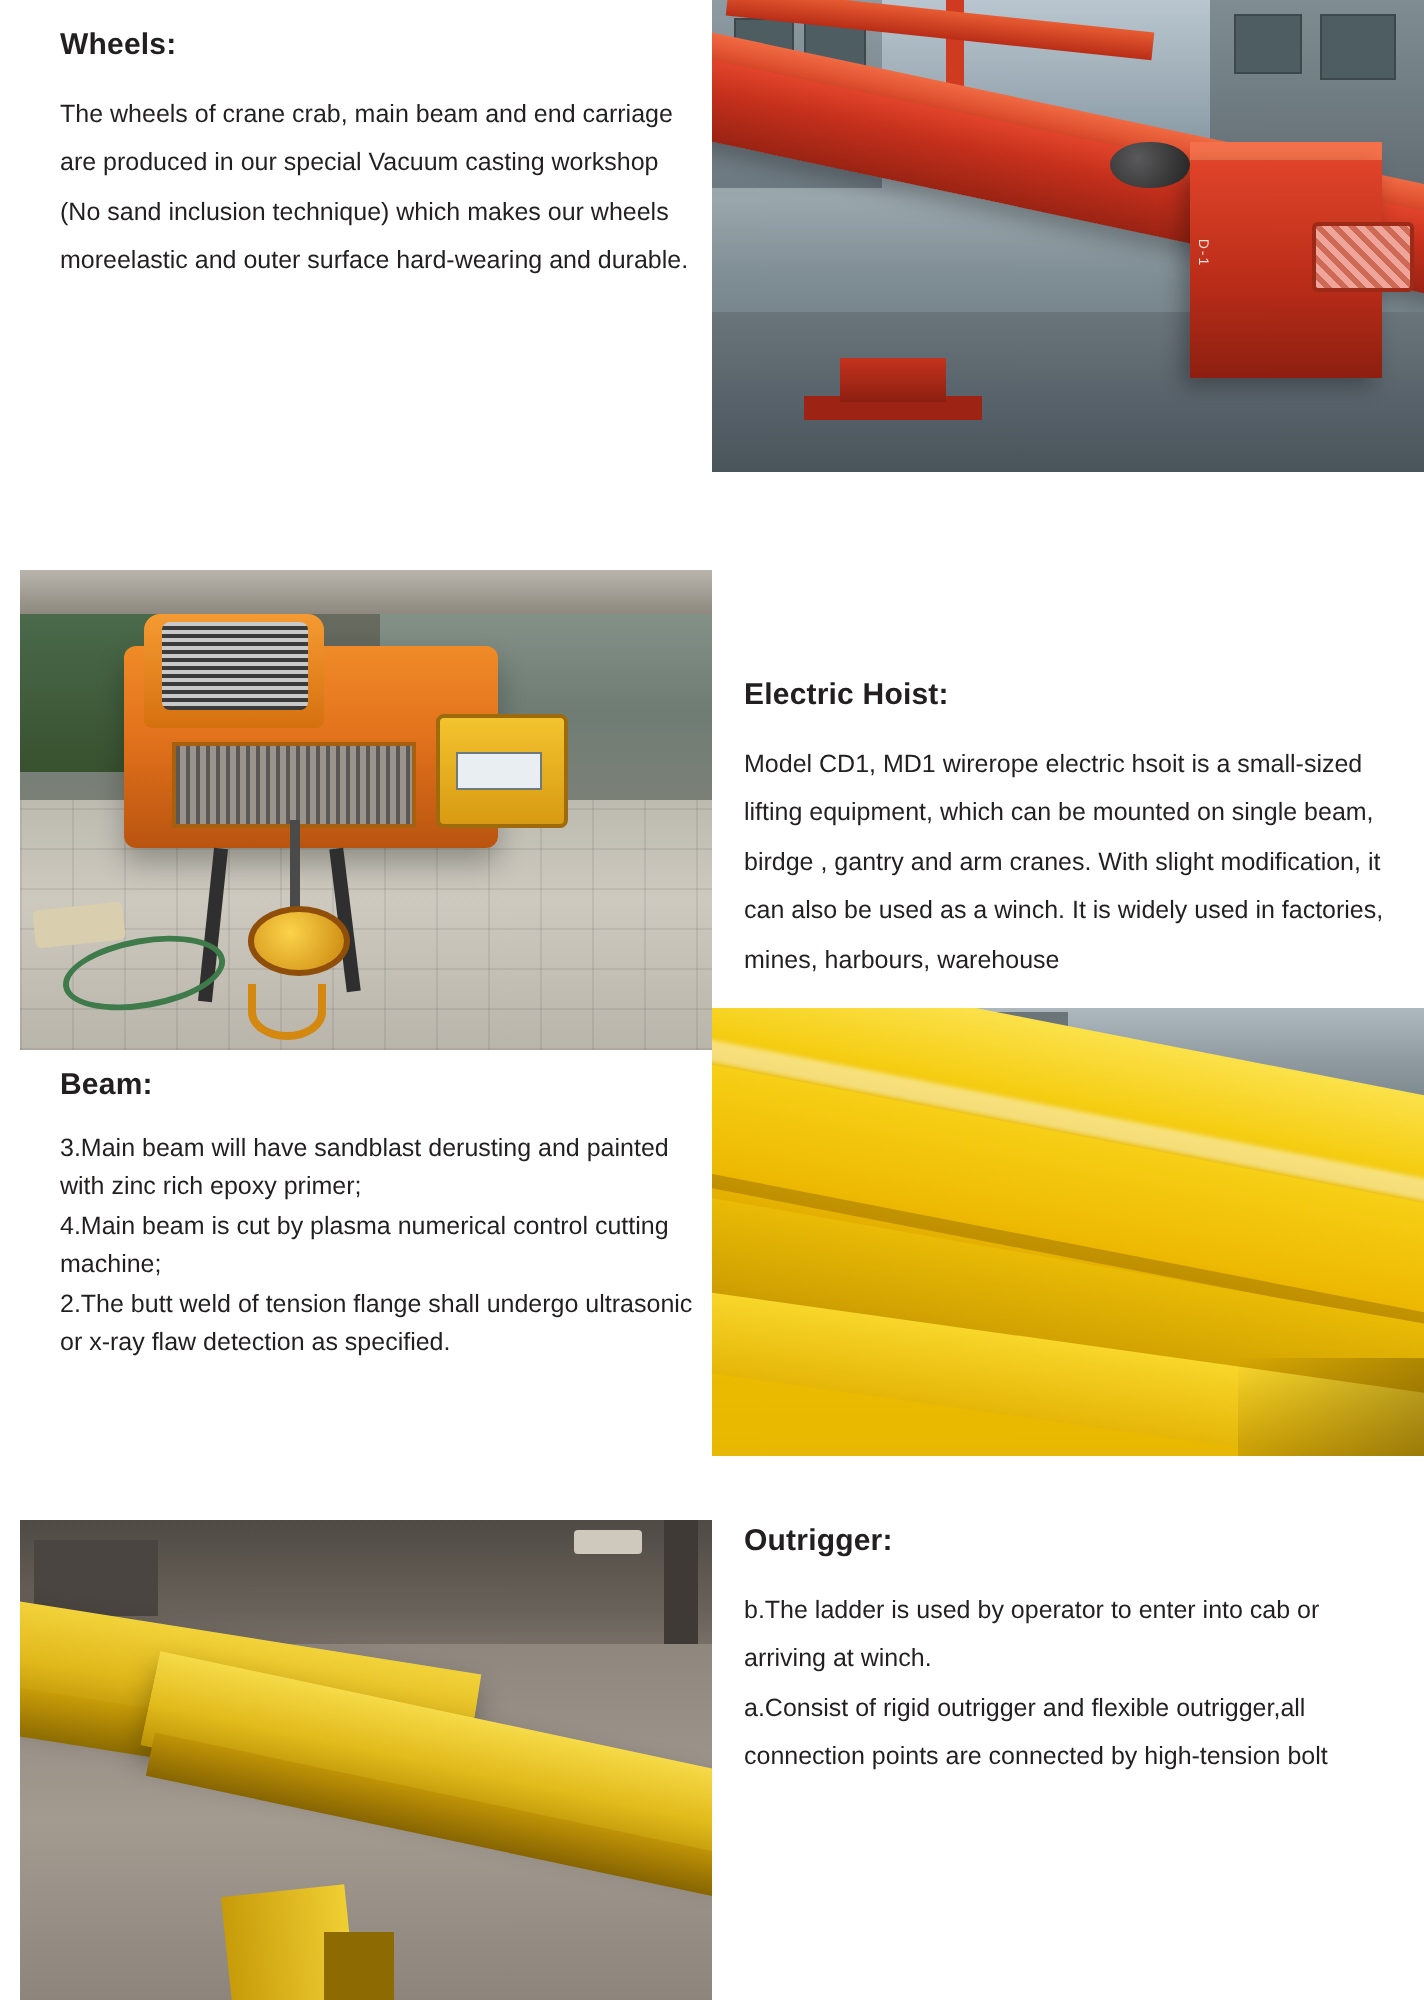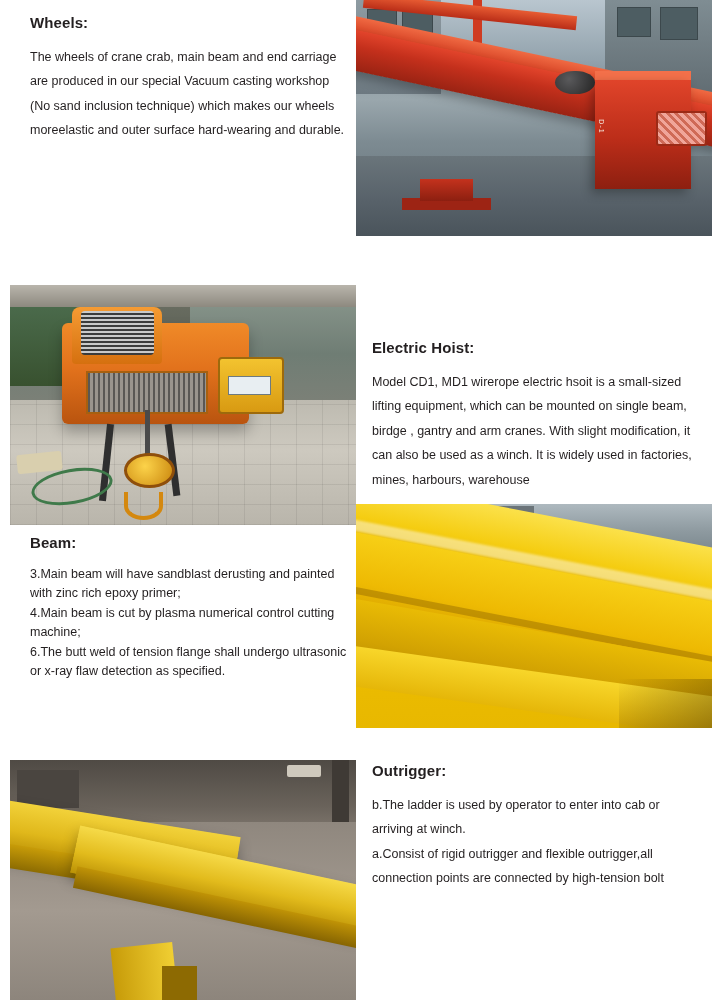--- a/index.html
+++ b/index.html
@@ -436,21 +436,21 @@
       <h2 class="heading">Electric Hoist:</h2>
       <p class="body-text">Model CD1, MD1 wirerope electric hsoit is a small-sized lifting equipment, which can be mounted on single beam, birdge , gantry  and arm cranes. With slight modification, it can also be used as a winch. It is widely used in factories, mines, harbours, warehouse</p>
     </div>
   </div>
 
   <div class="section" style="top:498px;height:240px;">
     <div class="txt-col" style="left:30px;top:36px;width:320px;">
       <h2 class="heading">Beam:</h2>
       <p class="body-text tight">3.Main beam will have sandblast derusting and painted with zinc rich epoxy primer;</p>
       <p class="body-text tight">4.Main beam is cut by plasma numerical control cutting machine;</p>
-      <p class="body-text tight">6.The butt weld of tension flange shall undergo ultrasonic or x-ray flaw detection as specified.</p>
+      <p class="body-text tight">2.The butt weld of tension flange shall undergo ultrasonic or x-ray flaw detection as specified.</p>
     </div>
     <div class="img-col" style="left:356px;top:6px;width:356px;height:224px;">
       <div class="photo ph-ybeam">
         <div class="top-bg"></div>
         <div class="wall"></div>
         <div class="door"></div>
         <div class="face-top"></div>
         <div class="shine"></div>
         <div class="face-web"></div>
         <div class="shadowline"></div>

